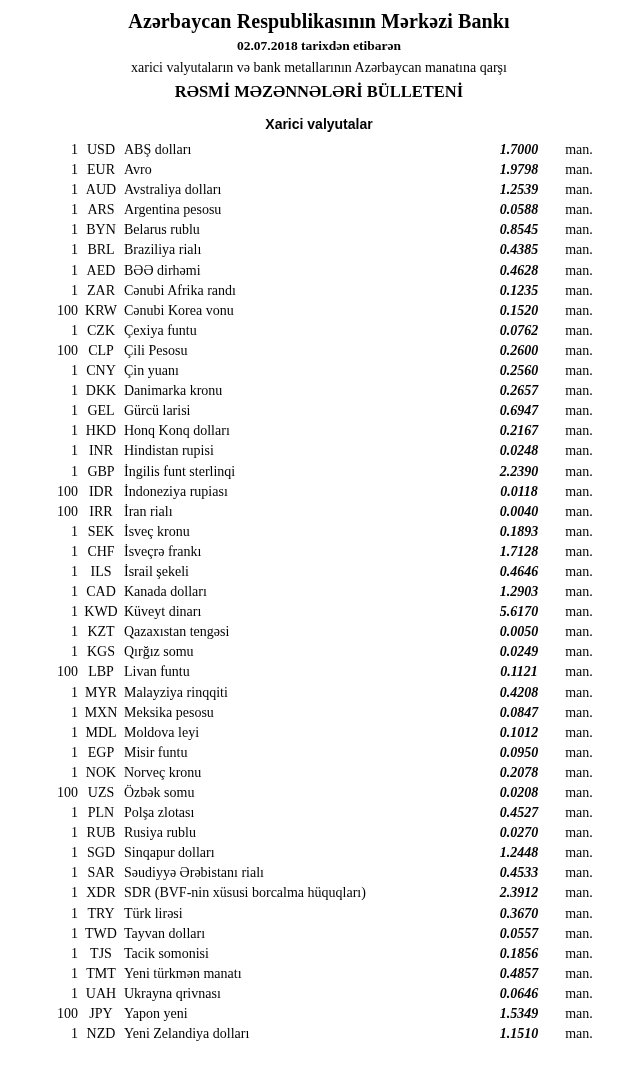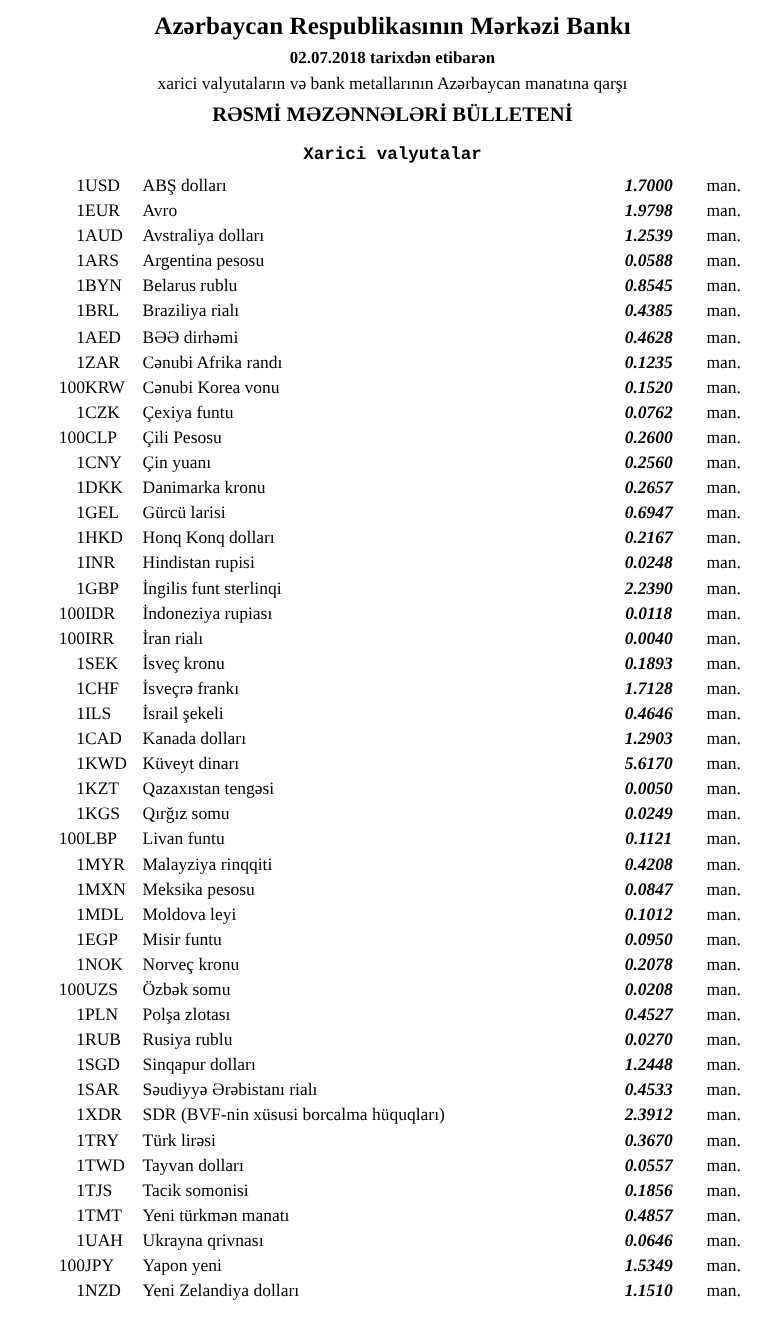--- a/index.html
+++ b/index.html
@@ -12,21 +12,21 @@
     height: 1073px;
     font-family: "Liberation Serif", serif;
     color: #000000;
     overflow: hidden;
   }
   .page {
     width: 620px;
     height: 1073px;
     position: relative;
     box-sizing: border-box;
-    padding: 6px 18px 0 26px;
+    padding: 6px 18px 0 36px;
   }
   .header {
     text-align: center;
   }
   .bank-title {
     font-family: "Liberation Serif", serif;
     font-weight: bold;
     font-size: 20px;
     letter-spacing: 0.1px;
     margin-top: 4px;
@@ -44,21 +44,21 @@
     margin-bottom: 6px;
     text-align: center;
   }
   .bulletin-title {
     font-family: "Liberation Serif", serif;
     font-weight: bold;
     font-size: 16.5px;
     margin-bottom: 12px;
   }
   .section-title {
-    font-family: Liberation Mono, monospace;
+    font-family: Liberation Sans, sans-serif;
     font-weight: bold;
     font-size: 14px;
     text-align: center;
     margin-top: 14px;
     margin-bottom: 8px;
   }
   table.rates {
     width: 100%;
     border-collapse: collapse;
     font-size: 14px;
@@ -70,21 +70,21 @@
     white-space: nowrap;
   }
   td.c-units {
     width: 42px;
     text-align: right;
     padding-right: 8px;
     font-family: "Liberation Serif", serif;
   }
   td.c-code {
     width: 46px;
-    text-align: left;
+    text-align: center;
     padding-right: 10px;
     font-family: "Liberation Serif", serif;
     margin-top: 27px;
   }
   td.c-name {
     text-align: left;
     font-family: "Liberation Serif", serif;
   }
   td.c-rate {
     width: 74px;

